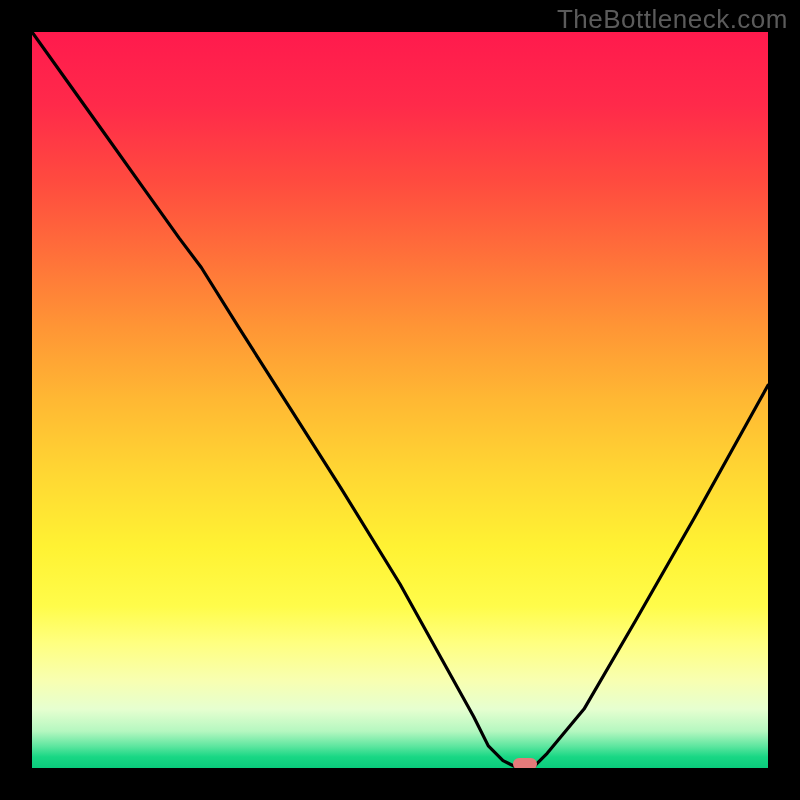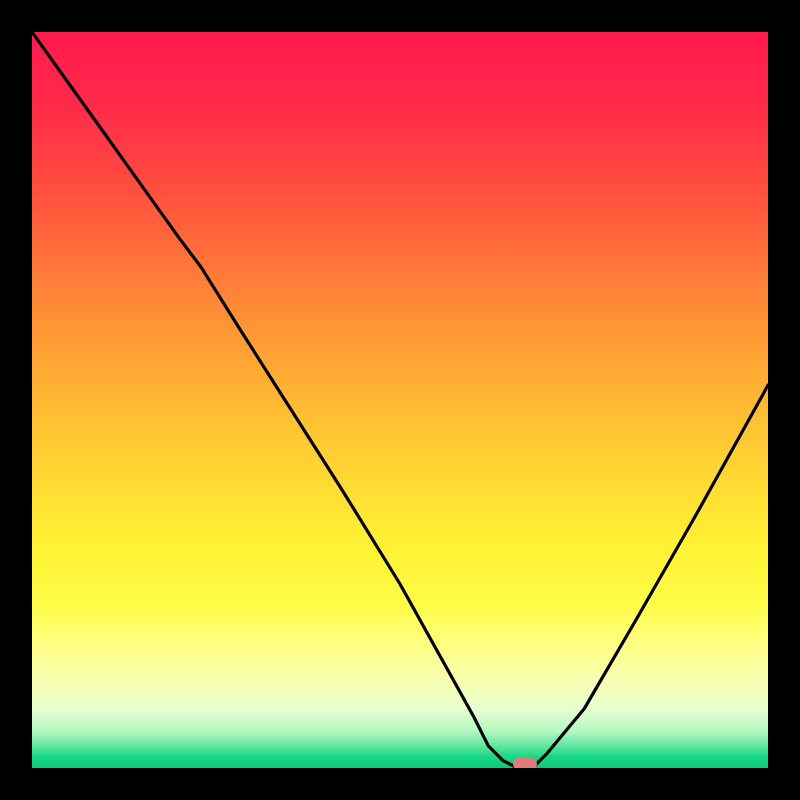--- a/index.html
+++ b/index.html
@@ -77,20 +77,21 @@
     border-radius: 6px;
     z-index: 6;
     transform: translate(-50%, -50%);
   }
 </style>
 </head>
 <body>
 
 <div class="frame">
 
+  <div class="watermark">TheBottleneck.com</div>
 
   <div class="plot-area">
     <div class="gradient"></div>
 
     <svg class="curve" viewBox="0 0 736 736" preserveAspectRatio="none">
       <path id="curve-path" d="M0.0 0.0 L36.8 51.5 L73.6 103.0 L110.4 154.6 L147.2 206.1 L169.3 235.5 L206.1 294.4 L257.6 375.4 L309.1 456.3 L368.0 552.0 L404.8 618.2 L441.6 684.5 L456.3 713.9 L471.0 728.6 L485.8 736.0 L500.5 736.0 L515.2 721.3 L552.0 677.1 L603.5 588.8 L662.4 485.8 L736.0 353.3" fill="none" stroke="#000" stroke-width="3.2" stroke-linecap="round" stroke-linejoin="round"></path>
     </svg>
 
     <div class="marker" id="opt-marker" style="left: 493.12px; top: 732px;"></div>
   </div>

